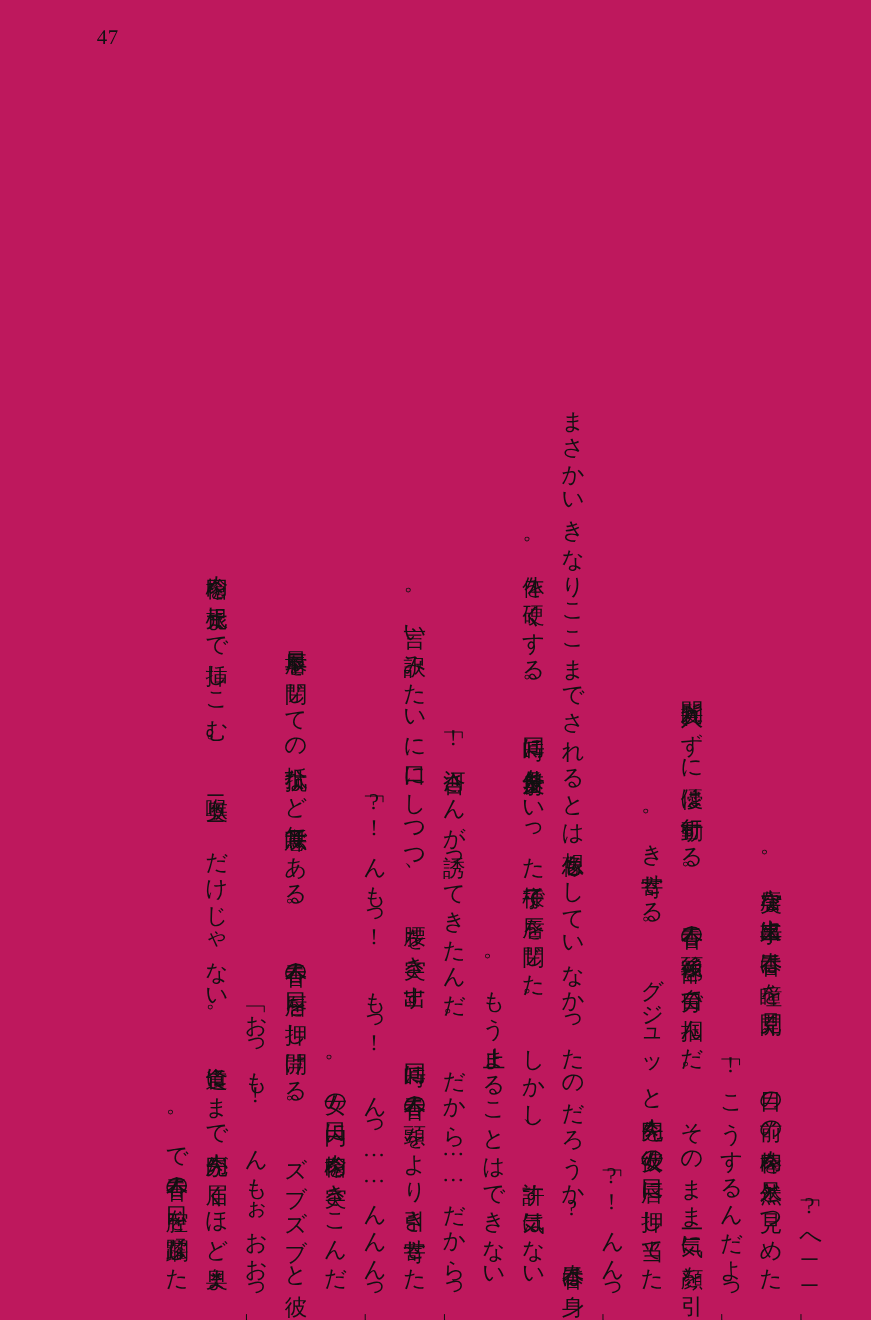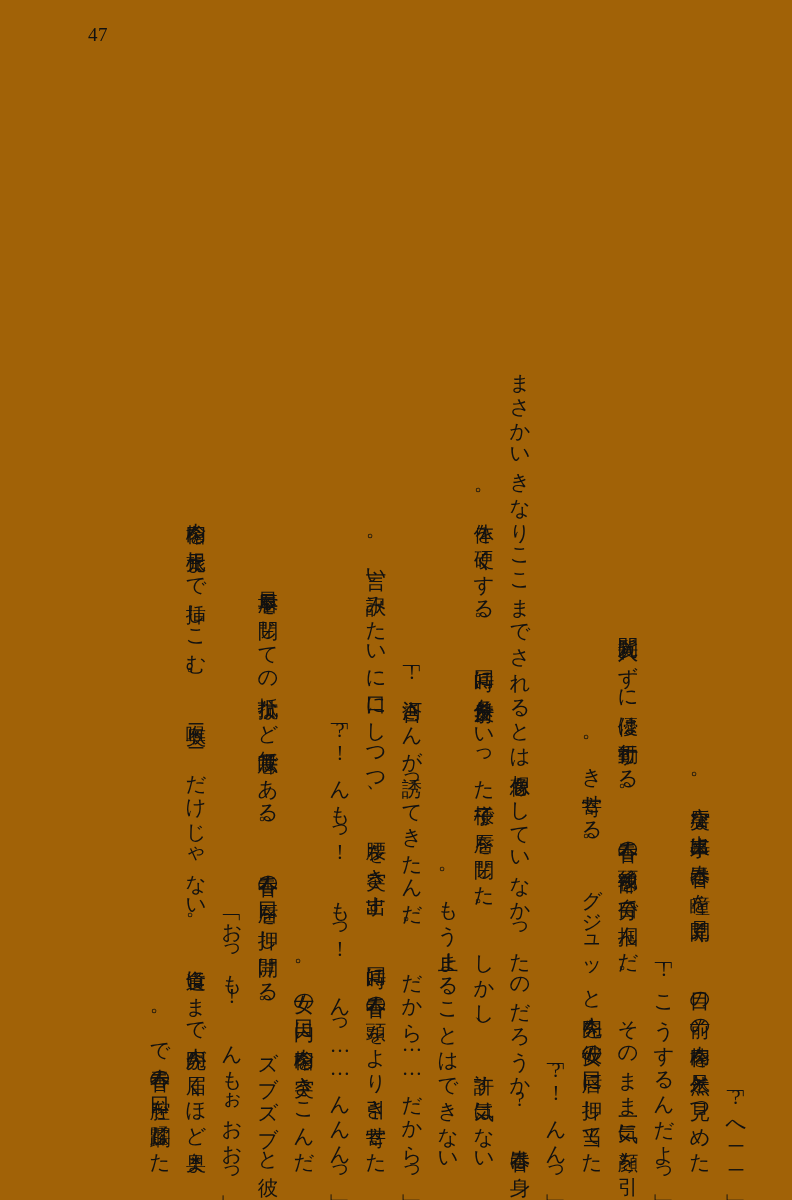--- a/index.html
+++ b/index.html
@@ -12,21 +12,21 @@
     height: 1200px;
     font-family: "Liberation Serif", "DejaVu Serif", serif;
     color: #111111;
     overflow: hidden;
   }
 
   .page {
     position: relative;
     width: 792px;
     height: 1200px;
-    background: #a16207;
+    background: #be185d;
     box-sizing: border-box;
   }
 
   
   .page-number {
     position: absolute;
     top: 24px;
     left: 88px;
     font-size: 19px;
     letter-spacing: 0.5px;

